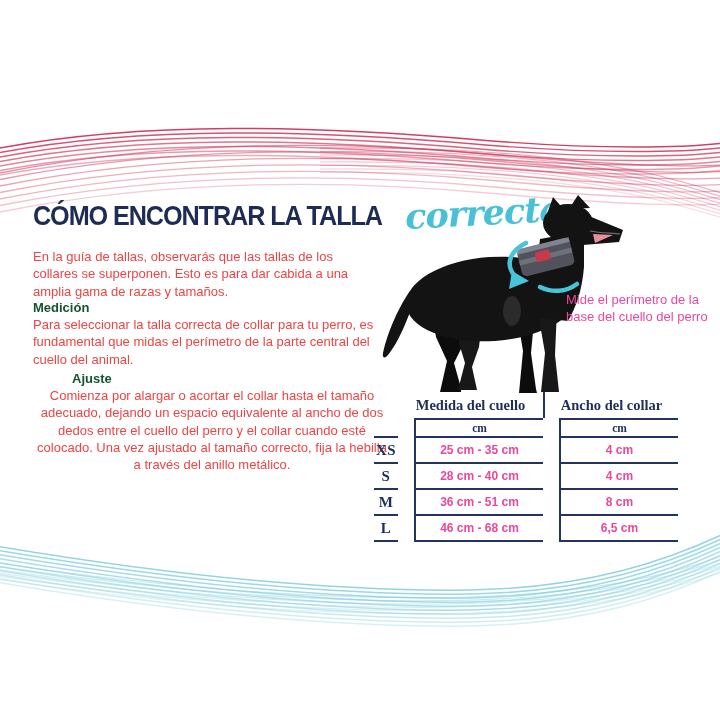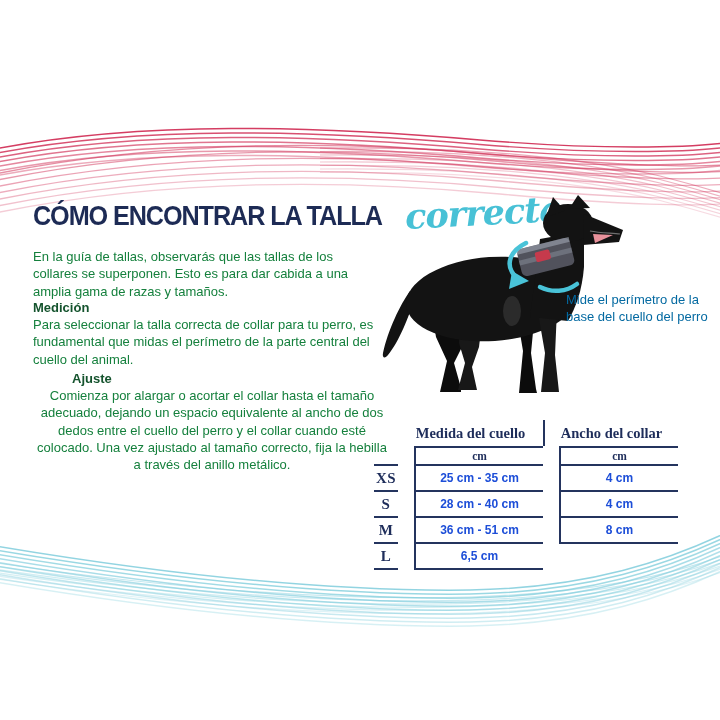--- a/index.html
+++ b/index.html
@@ -9,41 +9,41 @@
   #topwave{top:0;}
   #bottomwave{top:470px;}
 
   .title-row{position:absolute;left:33px;top:200px;white-space:nowrap;}
   .title-main{display:inline-block;font-weight:bold;font-size:28px;letter-spacing:-1.2px;
               color:#1d2b55;transform:scaleX(.9);transform-origin:left;}
   .title-accent{position:absolute;left:372px;top:-8px;font-family:"DejaVu Serif",serif;
               font-style:italic;font-weight:bold;font-size:35px;color:#48c1d6;
               transform:rotate(-3deg);display:inline-block;letter-spacing:-1px;}
 
-  .para{position:absolute;color:#15803d;font-size:13px;line-height:1.33;margin:0;}
+  .para{position:absolute;color:#ef4444;font-size:13px;line-height:1.33;margin:0;}
   .intro{left:33px;top:248px;width:332px;}
   .shead{position:absolute;color:#14532d;font-size:13px;font-weight:bold;margin:0;text-align:center;}
   .medicion-h{left:33px;top:300px;}
   .medicion-b{left:33px;top:316px;width:358px;}
   .ajuste-h{left:33px;top:371px;margin-left:39px;}
   .ajuste-b{left:33px;top:387px;width:358px;text-align:center;}
 
   .dog{position:absolute;left:380px;top:195px;width:340px;height:230px;pointer-events:none;}
 
   .annotation{position:absolute;left:566px;top:291px;width:154px;font-size:13px;
-              line-height:1.32;color:#0369a1;}
+              line-height:1.32;color:#ec4899;}
 
-  .size-table{position:absolute;left:358px;top:420px;width:320px;display:grid;
+  .size-table{position:absolute;left:358px;top:392px;width:320px;display:grid;
               grid-template-columns:40px 145px 135px;
               grid-template-rows:26px 20px 26px 26px 26px 26px;color:#1e2d5a;}
   .cell{display:flex;align-items:center;justify-content:center;box-sizing:border-box;}
   .th{font-family:"Liberation Serif",serif;font-weight:bold;font-size:14.5px;}
   .unit{font-family:"Liberation Serif",serif;font-weight:bold;font-size:11.5px;}
   .sizelbl{font-family:"Liberation Serif",serif;font-weight:bold;font-size:15px;letter-spacing:.5px;}
-  .data{font-size:12px;font-weight:bold;color:#1d4ed8;}
+  .data{font-size:12px;font-weight:bold;color:#ec4899;}
   .bb{border-bottom:2px solid #24345e;margin-left:16px;}
   .bt{border-top:2px solid #24345e;}
   .bl{border-left:2px solid #24345e;}
 </style>
 </head>
 <body>
 
 <div class="canvas">
 
   <svg id="topwave" class="bgwave" width="720" height="230" viewBox="0 0 720 230">
@@ -154,16 +154,17 @@
 
     <div class="cell sizelbl bb">S</div>
     <div class="cell data bb bl">28 cm - 40 cm</div>
     <div class="cell data bb bl">4 cm</div>
 
     <div class="cell sizelbl bb">M</div>
     <div class="cell data bb bl">36 cm - 51 cm</div>
     <div class="cell data bb bl">8 cm</div>
 
     <div class="cell sizelbl bb">L</div>
+    <div class="cell data bb bl">46 cm - 68 cm</div>
     <div class="cell data bb bl">6,5 cm</div>
   </div>
 
 </div>
 
 </body></html>

